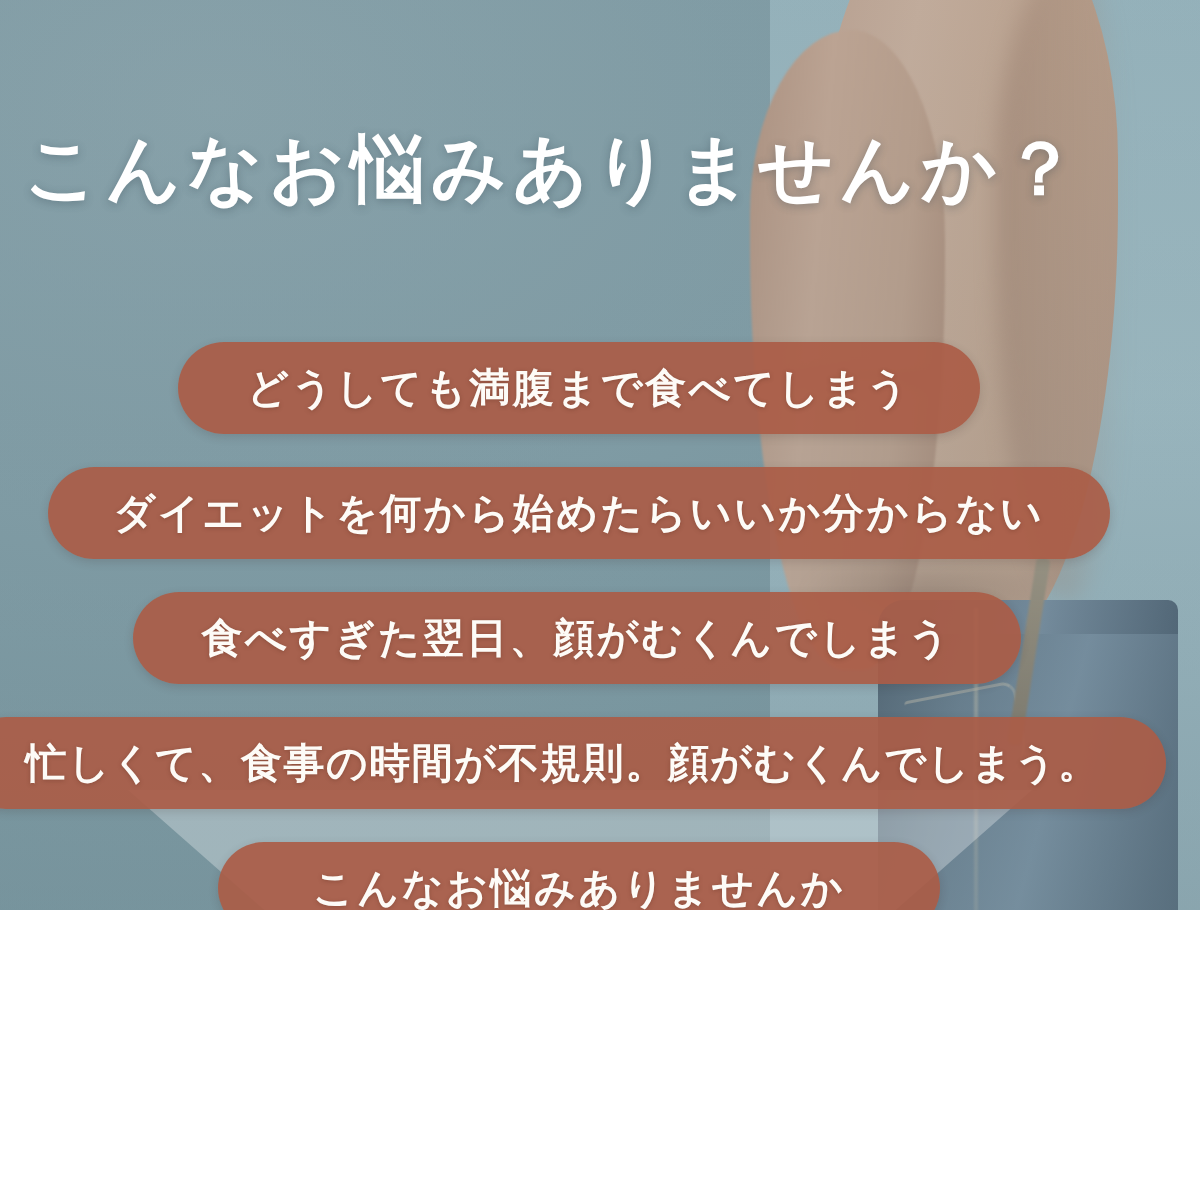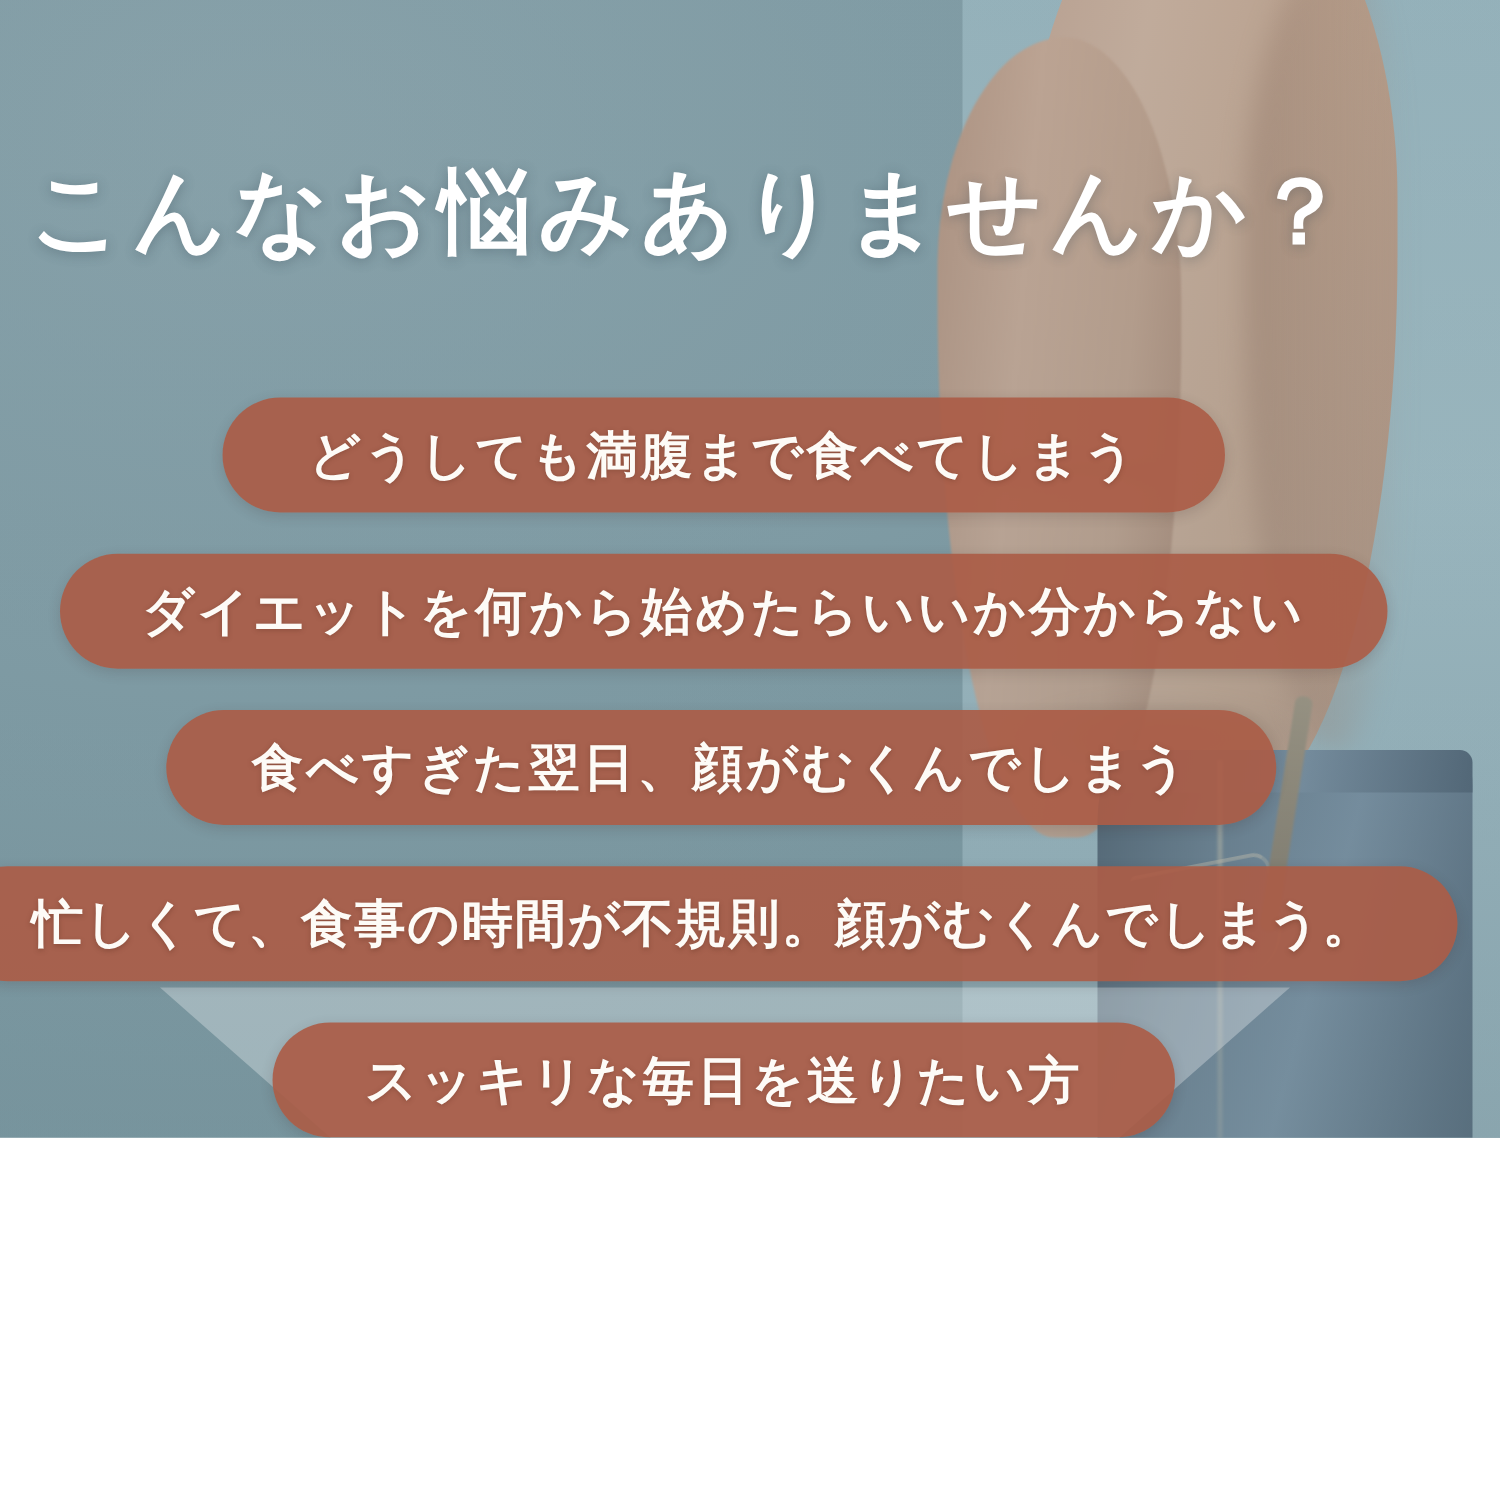--- a/index.html
+++ b/index.html
@@ -164,20 +164,21 @@
 
   .pill{
     position:absolute;
     height:92px;
     border-radius:46px;
     background:rgba(170,92,70,.92);
     display:flex;
     align-items:center;
     justify-content:center;
     box-shadow:0 3px 10px rgba(50,34,28,.16);
+    margin-top:24px;
   }
   .pill span{
     color:#fdfbf7;
     font-size:41px;
     font-weight:bold;
     letter-spacing:2.5px;
     white-space:nowrap;
     text-shadow:0 1px 4px rgba(90,44,30,.35);
   }
 
@@ -232,18 +233,18 @@
 
     <div class="pill pill-2">
       <span>ダイエットを何から始めたらいいか分からない</span>
     </div>
 
     <div class="pill pill-4">
       <span>忙しくて、食事の時間が不規則。顔がむくんでしまう。</span>
     </div>
 
     <div class="pill pill-5">
-      <span>スッキリな毎日を送りたい方</span>
+      <span>こんなお悩みありませんか</span>
     </div>
 
   </div>
 
 </div>
 
 </body></html>

